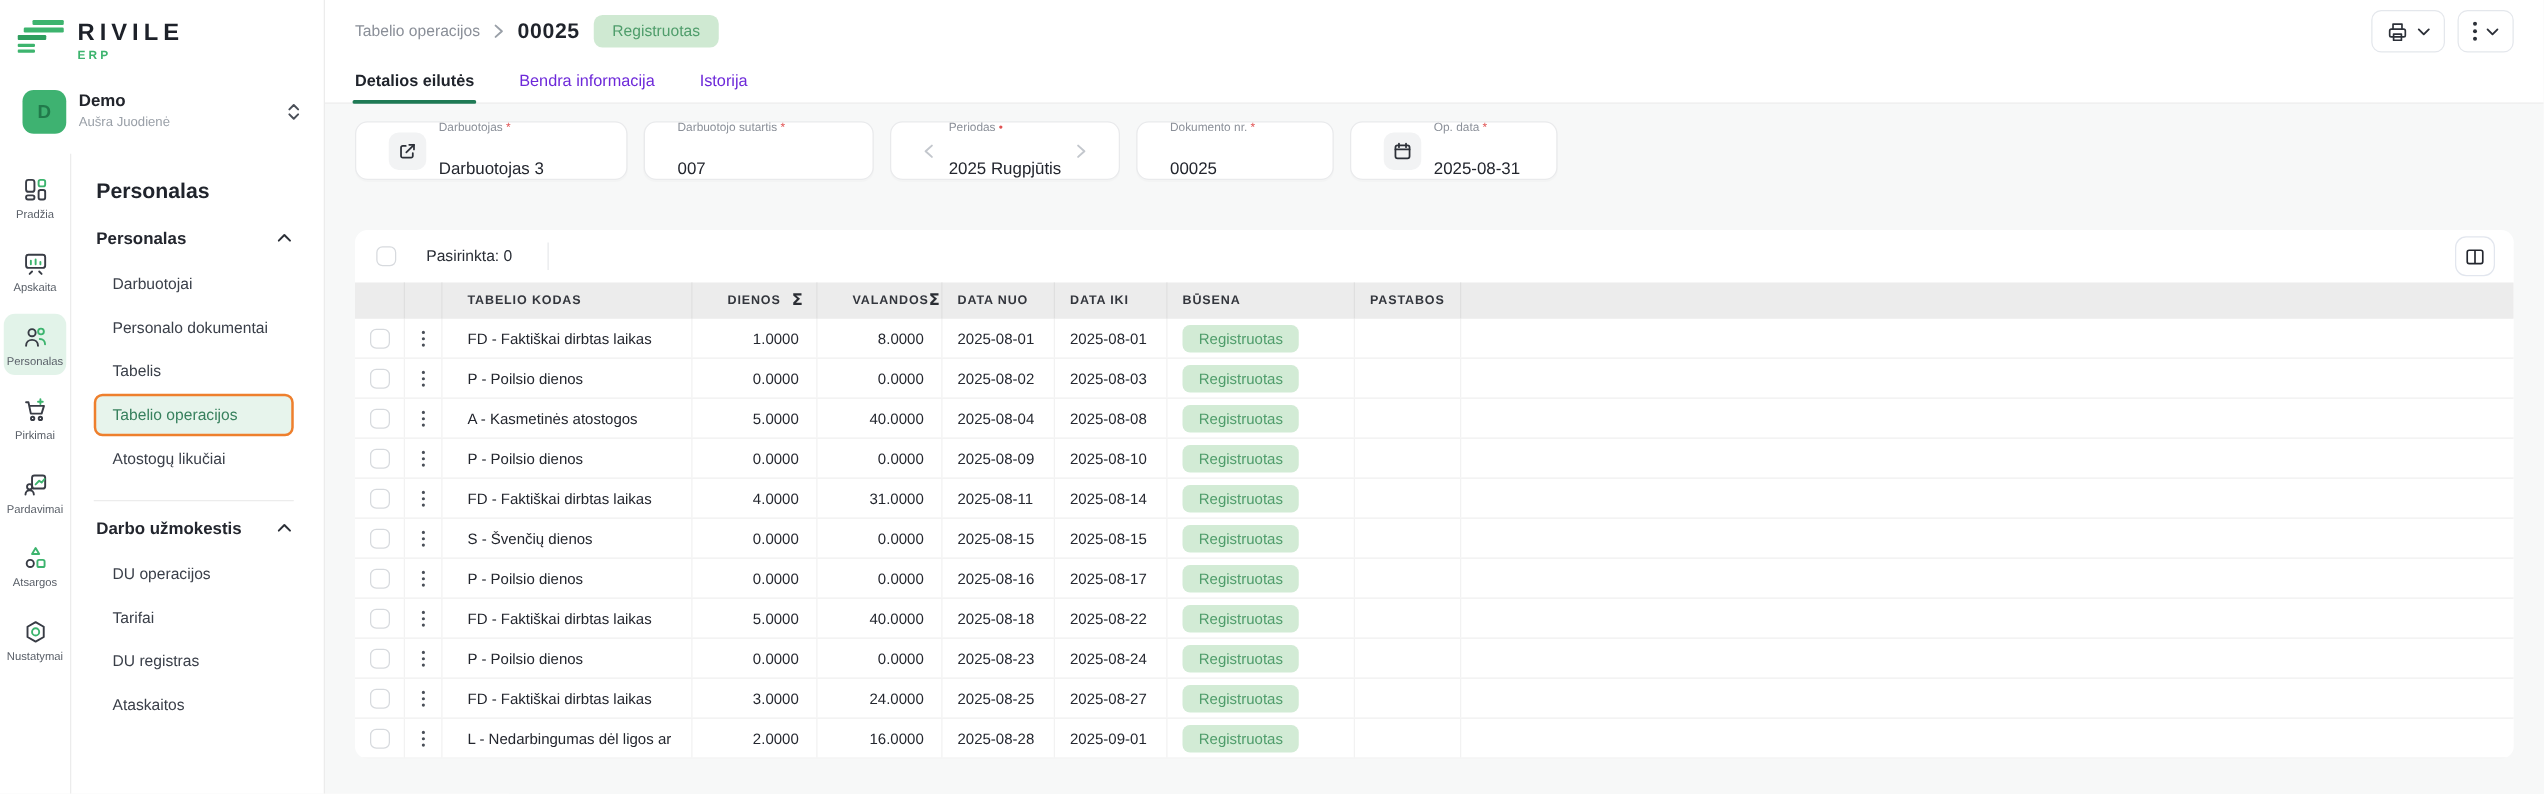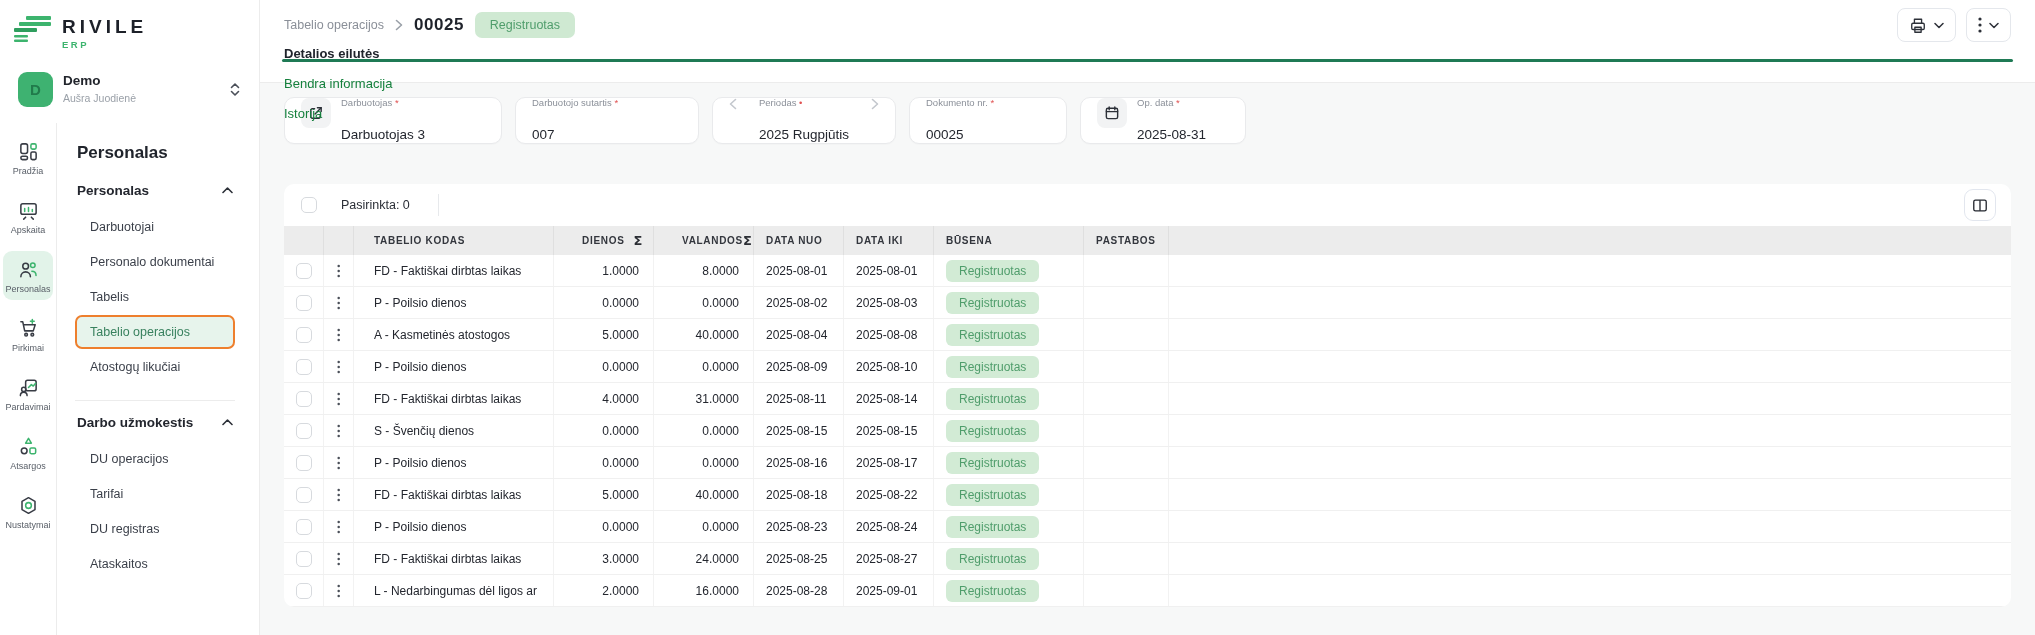--- a/index.html
+++ b/index.html
@@ -38,28 +38,28 @@
   
   .main { flex:1; display:flex; flex-direction:column; min-width:0; }
   .topbar { background:#fff; padding:0 24px; border-bottom:1px solid #ececec; flex:none; }
   .crumb-row { height:46px; display:flex; align-items:center; gap:11px; padding-top:4px; }
   .crumb { font-size:12.5px; color:#8a8f98; cursor:pointer; }
   .crumb-sep { color:#9aa0a8; display:flex; }
   .doc-number { font-size:17px; font-weight:700; letter-spacing:.5px; color:#1f232b; }
   .badge { background:#cfe9d2; color:#4f9d6b; font-size:12.5px; padding:6px 15px; border-radius:7px; }
   .top-actions { margin-left:auto; display:flex; gap:10px; }
   .action-btn { height:34px; padding:0 11px; display:flex; align-items:center; gap:7px; background:#fff; border:1px solid #e4e7ec; border-radius:8px; cursor:pointer; color:#2c3038; }
-  .tabs { display:flex; gap:15px; height:36px;flex-direction:column; }
-  .tab { font-size:13px; color:#15803d; display:flex; align-items:center; position:relative; cursor:pointer; }
+  .tabs { display:flex; gap:36px; height:36px; }
+  .tab { font-size:13px; color:#6d28d9; display:flex; align-items:center; position:relative; cursor:pointer; }
   .tab.active { font-weight:700; color:#20242c; }
   .tab.active::after { content:""; position:absolute; left:-2px; right:-2px; bottom:-1px; height:3px; background:#1f7a55; border-radius:2px; }
 
   .content { padding:14px 24px 0; flex:1; }
   .fields { display:flex; gap:13px; margin-bottom:40px; }
-  .field { background:#fff; border:1px solid #e9eaec; border-radius:10px; height:47px; display:flex; padding:0 16px; gap:10px; box-shadow:0 1px 1px rgba(0,0,0,.02); }
+  .field { background:#fff; border:1px solid #e9eaec; border-radius:10px; height:47px; display:flex; align-items:center; padding:0 26px; gap:10px; box-shadow:0 1px 1px rgba(0,0,0,.02); }
   .field .iconbox { width:30px; height:30px; border-radius:8px; background:#f2f3f4; display:flex; align-items:center; justify-content:center; flex:none; cursor:pointer; color:#2c3038; }
   .f-meta { line-height:1.15; min-width:0; }
   .f-label { font-size:9.5px; color:#8b9099; white-space:nowrap; }
   .req { color:#e05252; }
   .f-value { font-size:13.5px; color:#23262e; margin-top:18px; white-space:nowrap; }
   .f-nav { color:#c3c7cd; font-size:13px; cursor:pointer; flex:none; }
   .f1{width:218px} .f2{width:184px} .f3{width:184px; justify-content:space-between} .f4{width:158px} .f5{width:166px}
 
   .table-card { background:#fff; border-radius:10px; overflow:hidden; }
   .controls { height:42px; display:flex; align-items:center; gap:24px; padding:0 15px 0 17px; }

